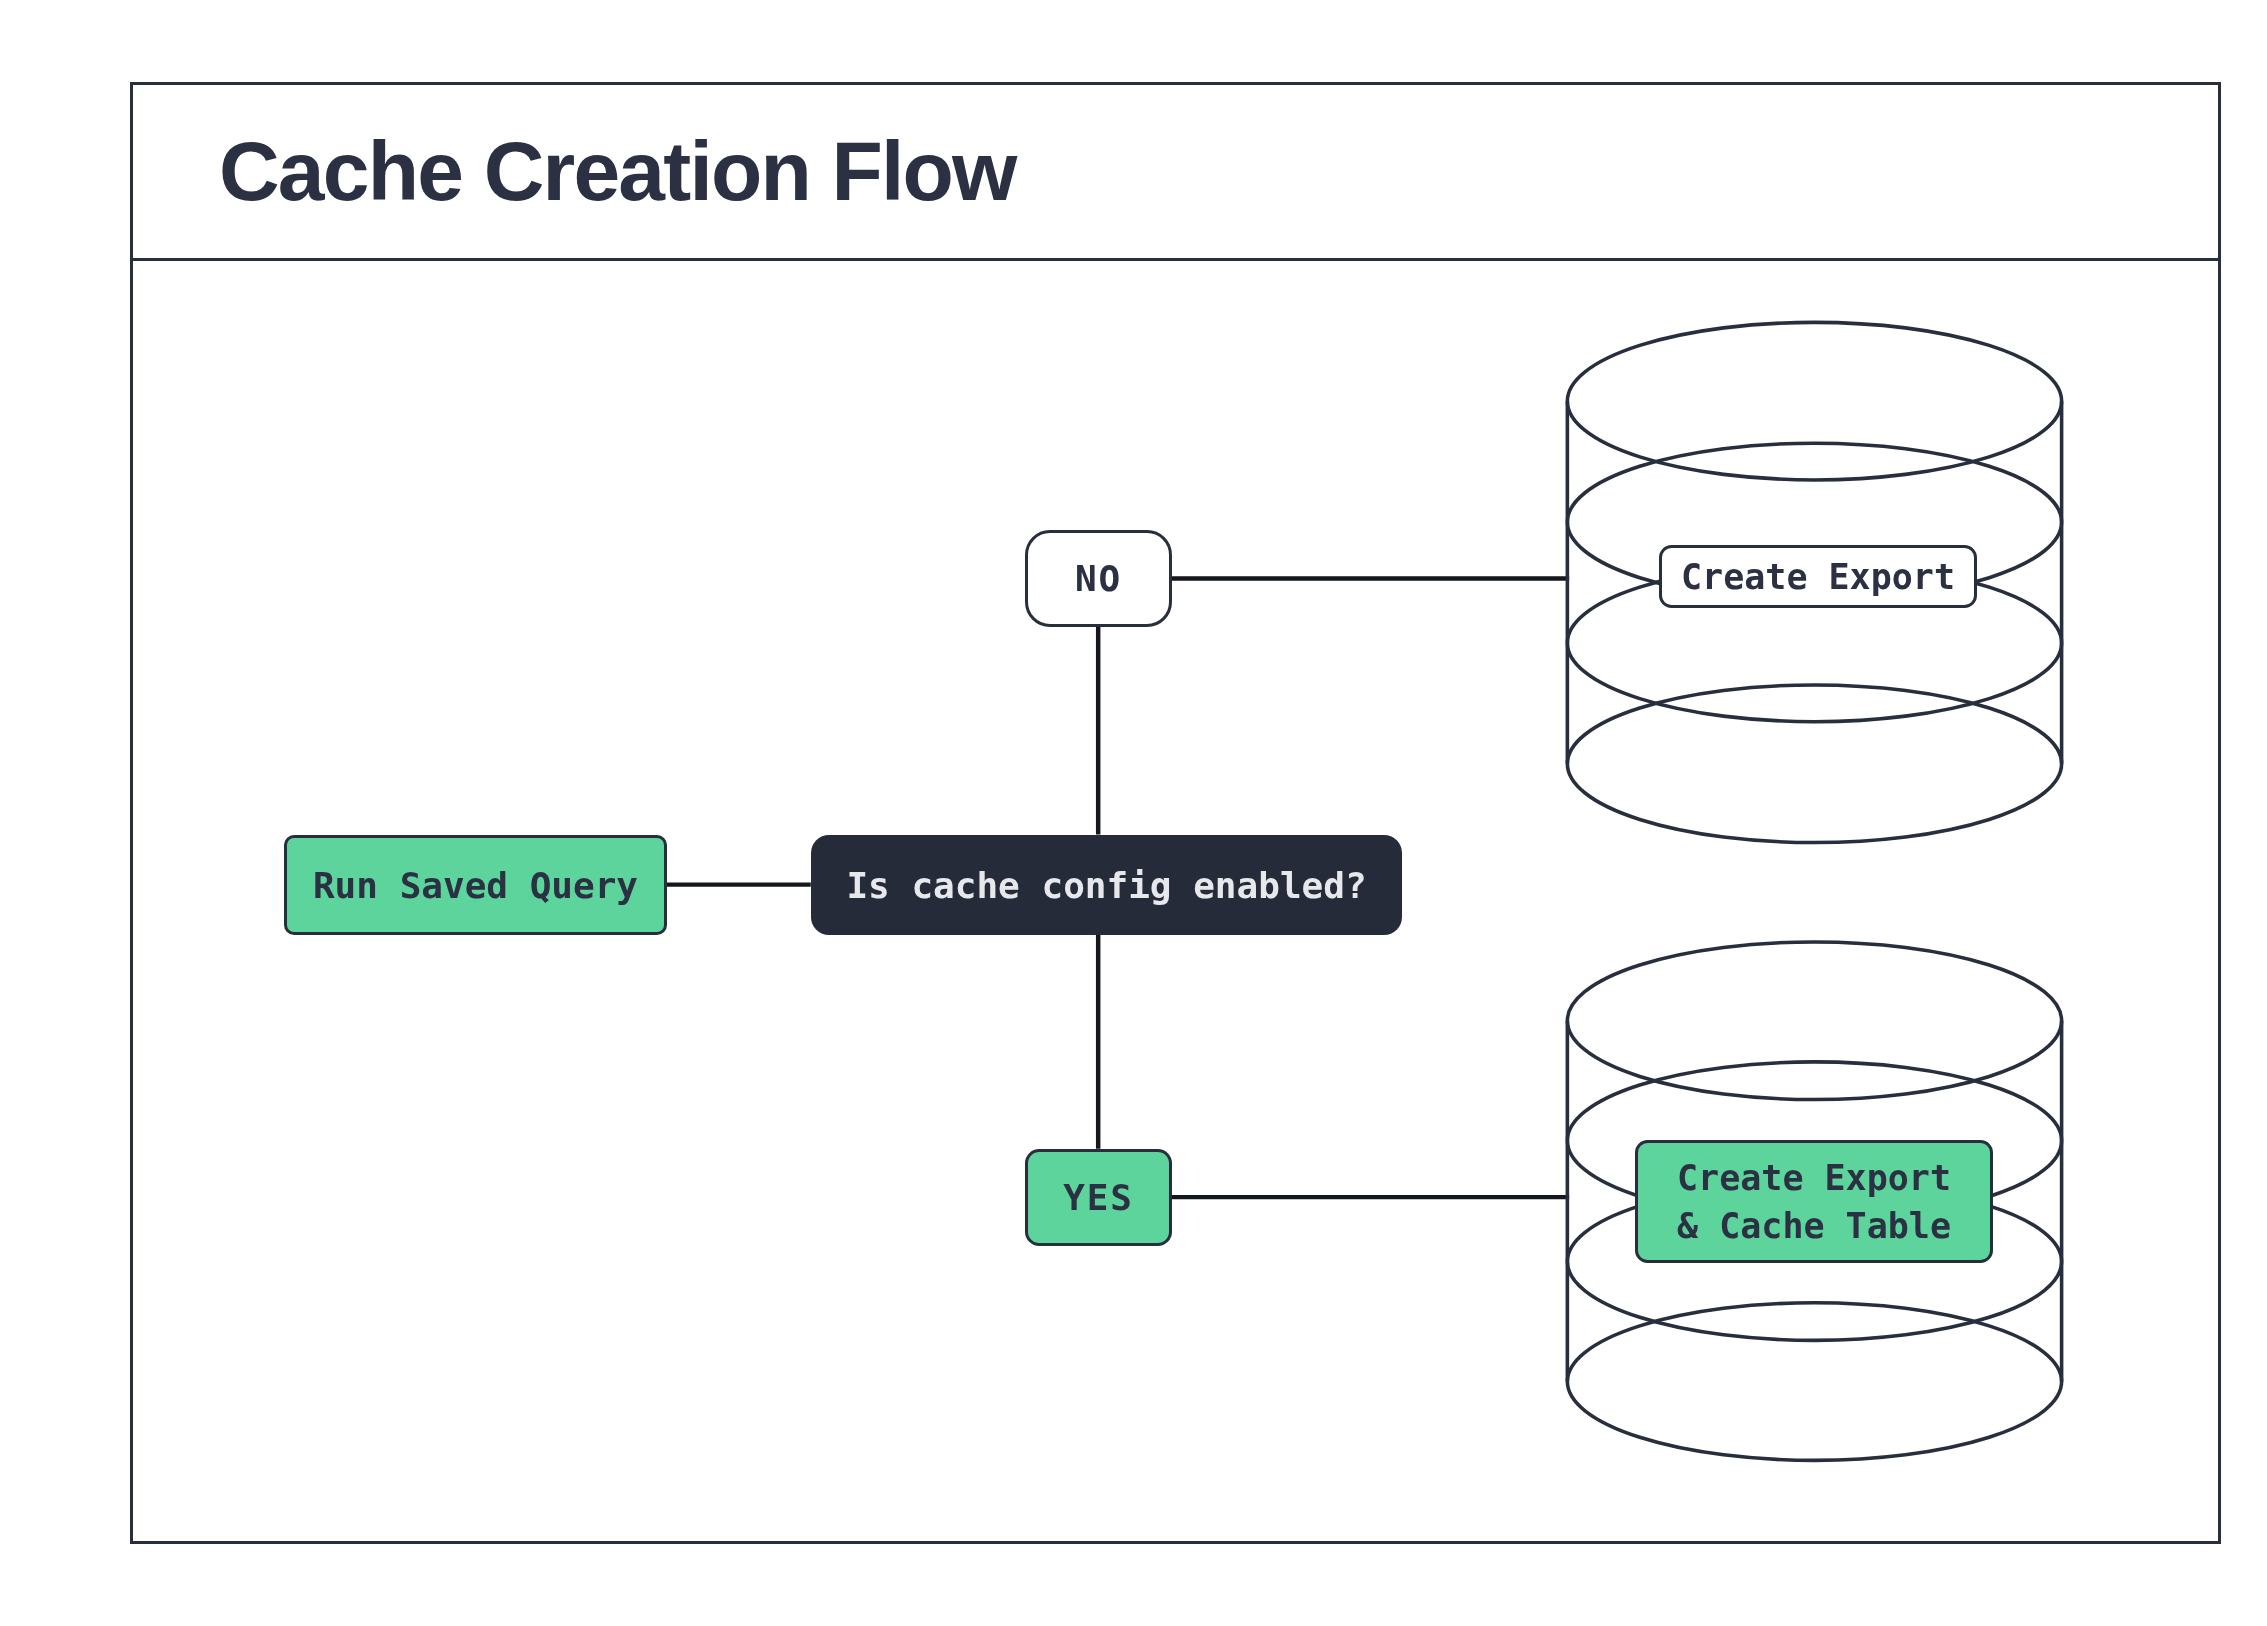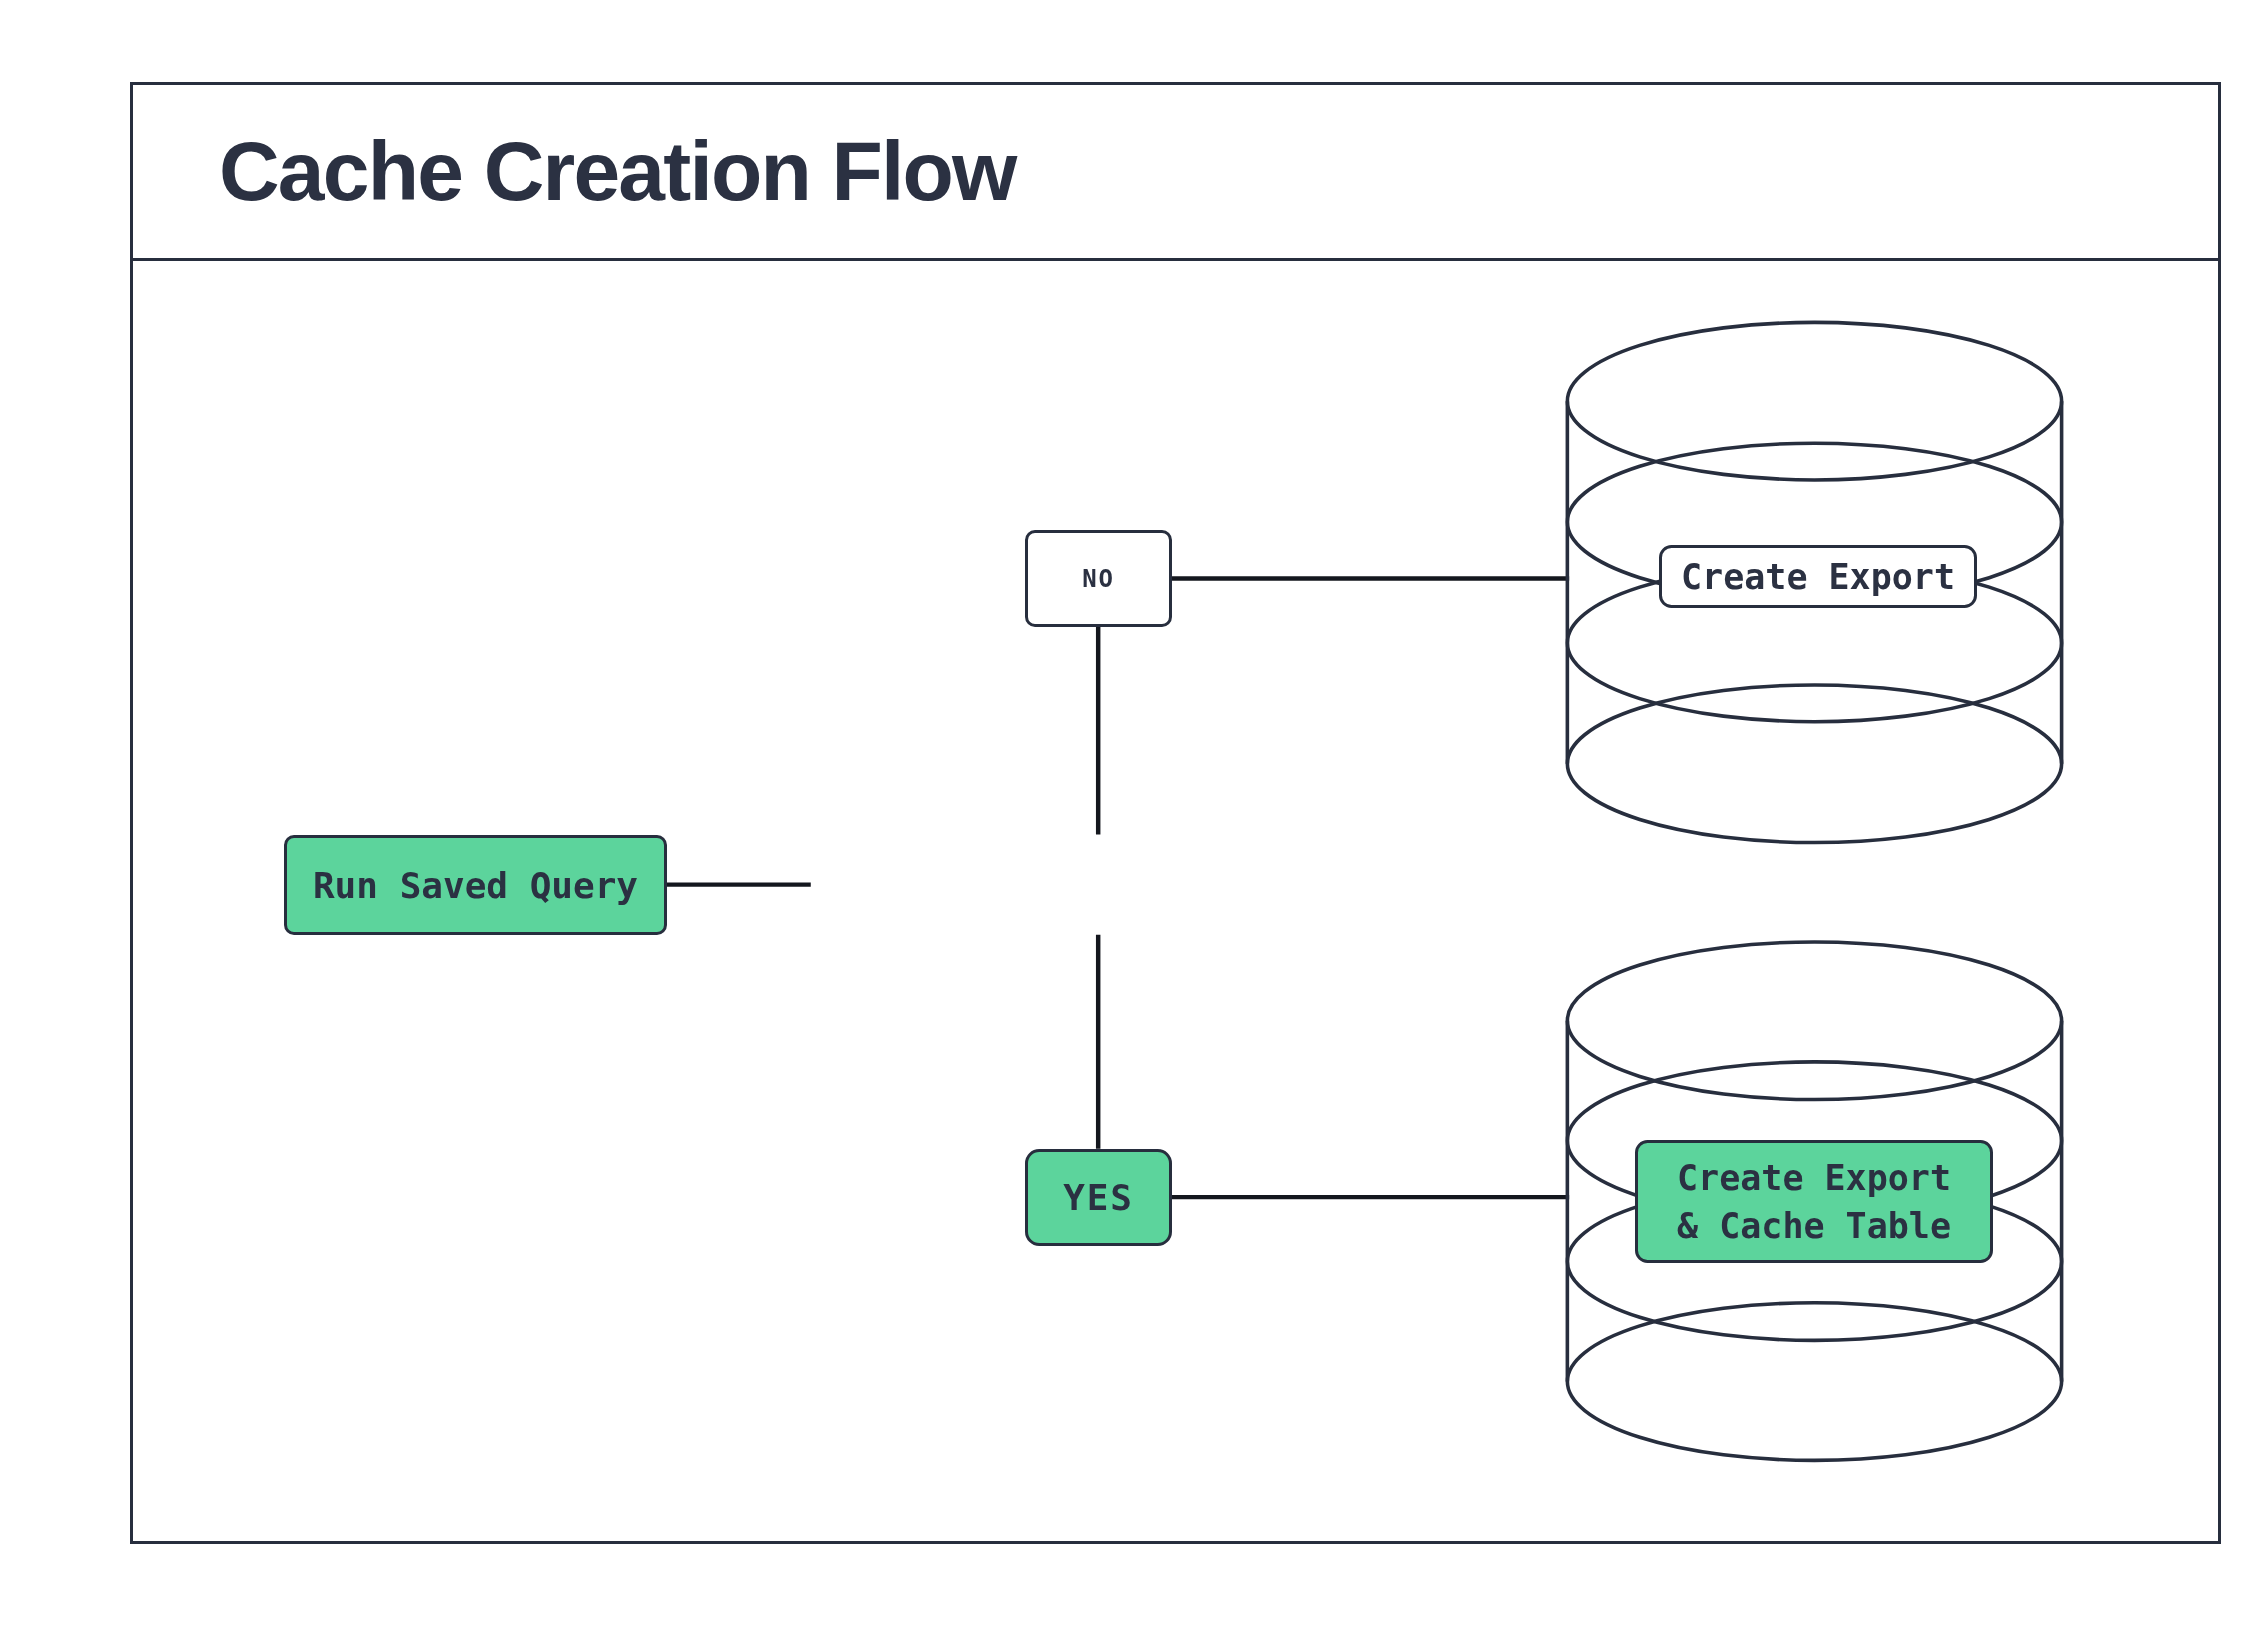--- a/index.html
+++ b/index.html
@@ -87,22 +87,22 @@
     left: 811px; top: 835px; width: 591px; height: 100px;
     background: #262b39;
     border-radius: 18px;
     color: #e6e8ec;
     font-size: 36px;
   }
   .node-no {
     left: 1025px; top: 530px; width: 147px; height: 97px;
     background: #ffffff;
     border: 3.6px solid #272e3e;
-    border-radius: 10px;
-    font-size: 24px;
+    border-radius: 25px;
+    font-size: 36px;
     letter-spacing: 1.8px;
   }
   .node-yes {
     left: 1025px; top: 1149px; width: 147px; height: 97px;
     background: #5cd49c;
     border: 3.6px solid #272e3e;
     border-radius: 14.3px;
     font-size: 36px;
     letter-spacing: 1.8px;
   }
@@ -160,20 +160,23 @@
       <ellipse class="cyl" cx="2026" cy="1274" rx="276" ry="88"></ellipse>
       <ellipse class="cyl" cx="2026" cy="1409" rx="276" ry="88"></ellipse>
       <ellipse class="cyl" cx="2026" cy="1543" rx="276" ry="88"></ellipse>
     </g>
   </svg>
 
   <div class="node node-start">
     <span>Run Saved Query</span>
   </div>
 
+  <div class="node node-decision">
+    <span>Is cache config enabled?</span>
+  </div>
 
   <div class="node node-no">
     <span>NO</span>
   </div>
 
   <div class="node node-yes">
     <span>YES</span>
   </div>
 
   <div class="node label-export">

